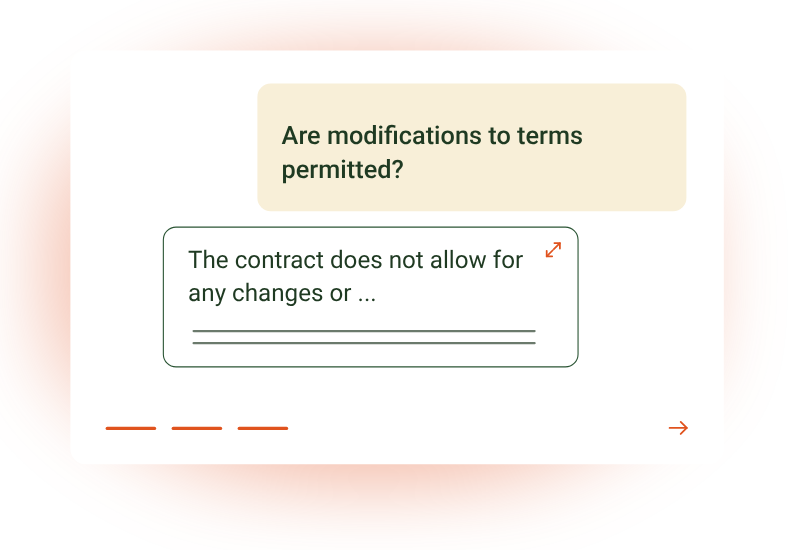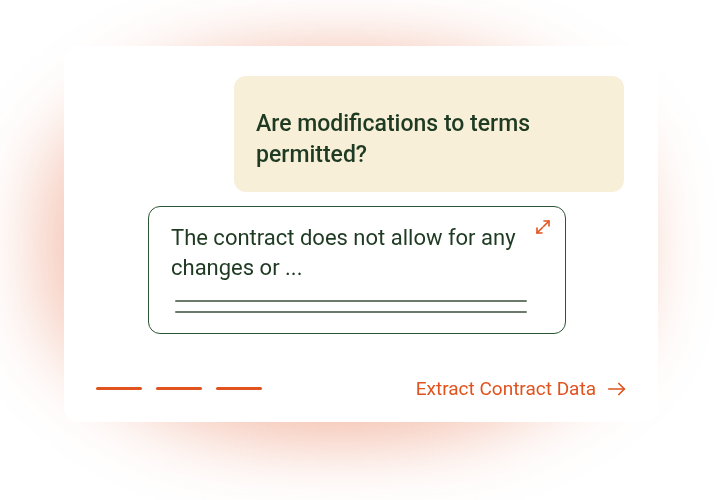--- a/index.html
+++ b/index.html
@@ -38,21 +38,21 @@
   }
   .user-bubble-text {
     color: #1f3a22;
     font-size: 23px;
     font-weight: 500;
     line-height: 1.35;
   }
   .response-box {
     position: absolute;
     top: 160px; left: 84px;
-    width: 418px;
+    width: 378px;
     border: 1.5px solid #2b5535;
     border-radius: 12px;
     padding: 16px 18px 20px 22px;
     background: #fff;
   }
   .response-text {
     color: #1f3a22;
     font-size: 22px;
     font-weight: 450;
     line-height: 1.35;
@@ -133,21 +133,20 @@
     </div>
   </div>
 
   <div class="footer">
     <div class="dashes">
       <div class="dash"></div>
       <div class="dash"></div>
       <div class="dash"></div>
     </div>
     <button class="cta">
-      <span>Extract Contract Data</span>
       <span>
         <svg viewBox="0 0 24 24" width="22" height="22" fill="none" stroke="#e0531e" stroke-width="1.8" stroke-linecap="round" stroke-linejoin="round">
           <line x1="3" y1="12" x2="20" y2="12"></line>
           <polyline points="14 6 20 12 14 18"></polyline>
         </svg>
       </span>
     </button>
   </div>
 
 </div>

